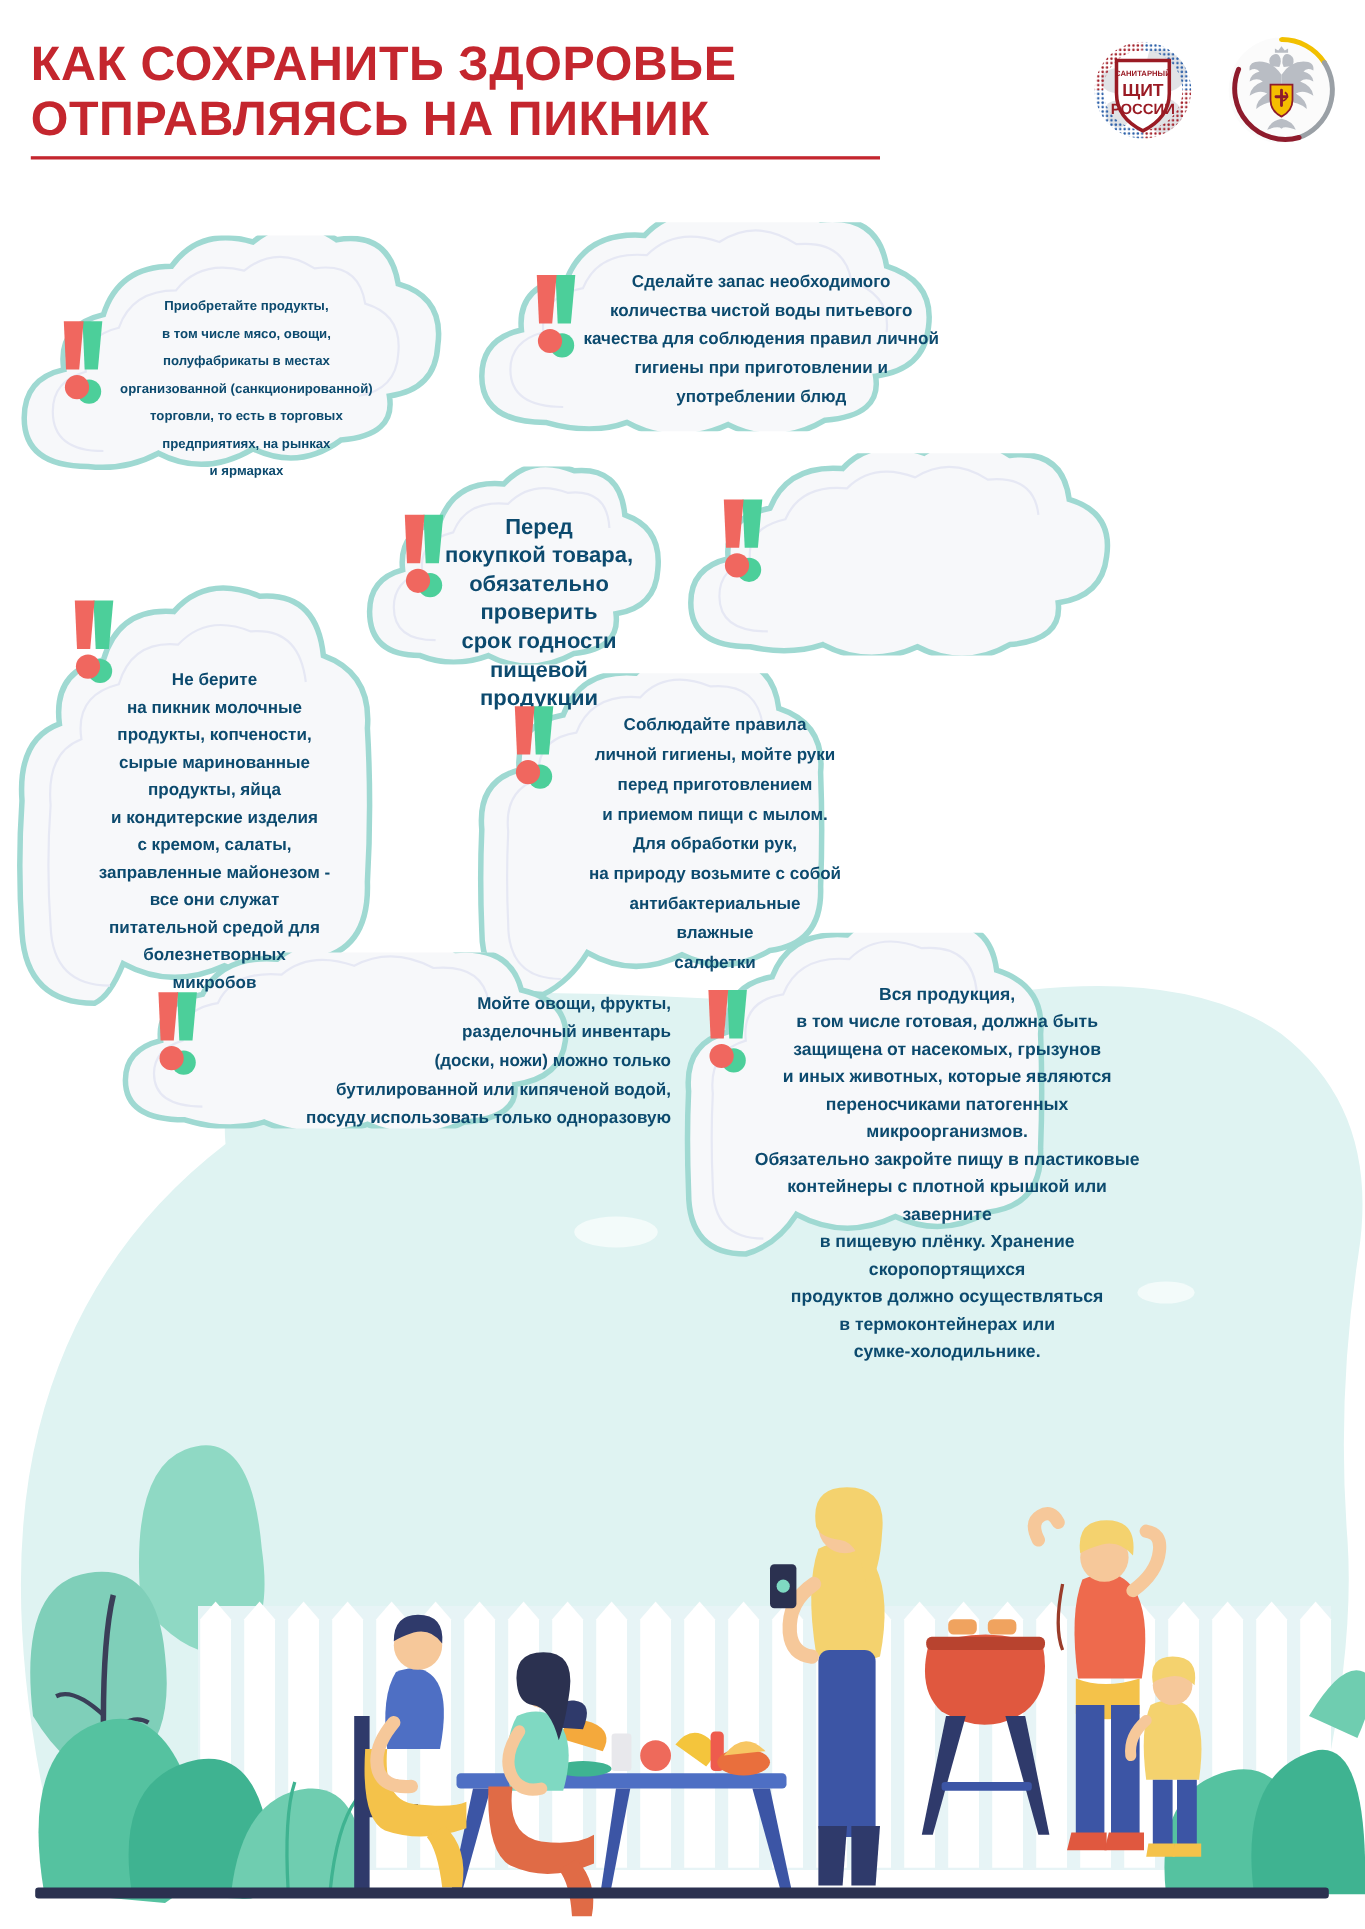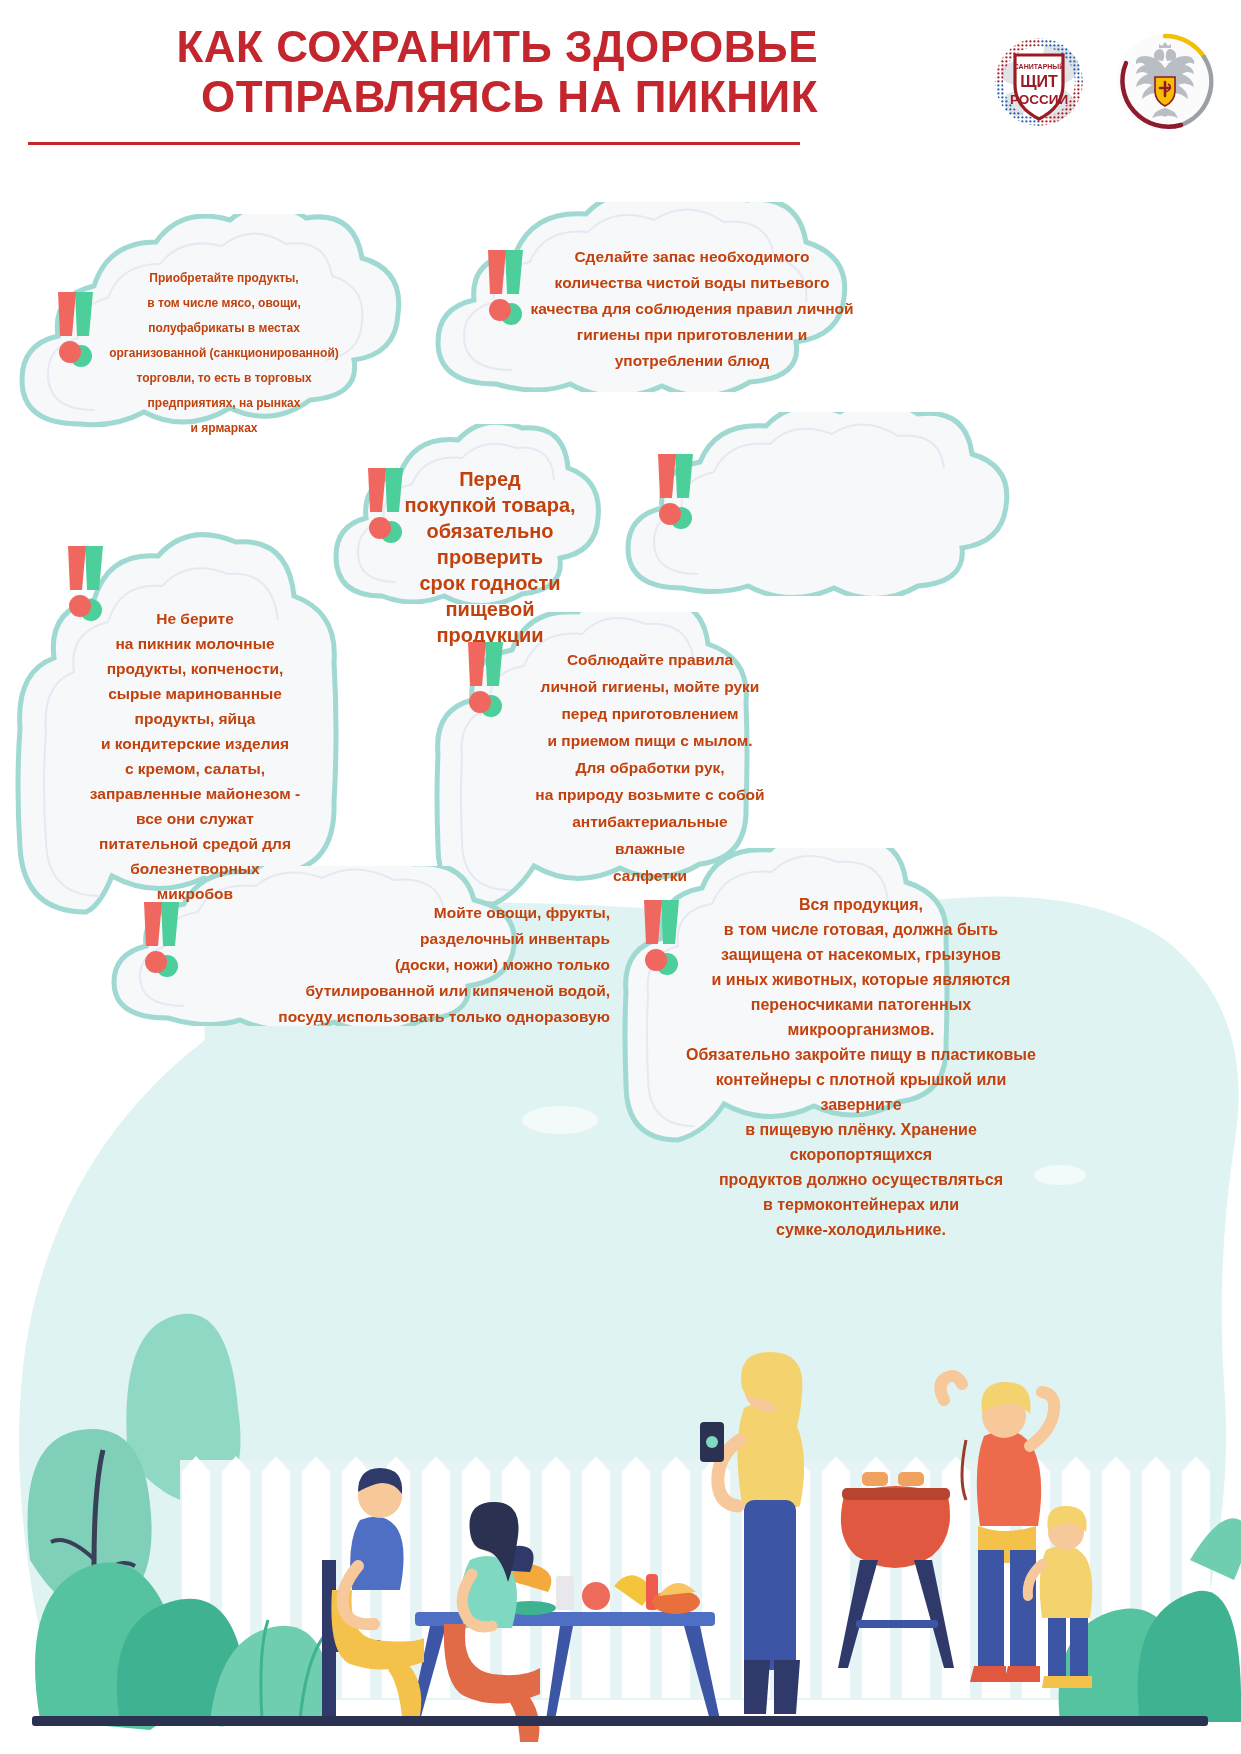--- a/index.html
+++ b/index.html
@@ -7,21 +7,21 @@
   body {
     font-family: "Liberation Sans", "DejaVu Sans", sans-serif;
     background:#ffffff;
     position:relative;
     overflow:hidden;
   }
   #page { position:relative; width:1241px; height:1754px; overflow:hidden; background:#fff; }
 
   
   .header { position:absolute; left:0; top:0; width:1241px; height:180px; }
-  .title-wrap { position:absolute; left:28px; top:22px; width:790px;text-align:right; }
+  .title-wrap { position:absolute; left:28px; top:34px; width:790px; }
   .title-line {
     font-weight:bold;
     font-size:44px;
     line-height:50px;
     letter-spacing:0.5px;
     color:#C4262E;
     text-transform:uppercase;
     white-space:nowrap;
   }
   .title-rule {
@@ -30,21 +30,21 @@
 
   .logos { position:absolute; right:22px; top:28px; display:flex; gap:18px; align-items:center;justify-content:center; }
   .logo { width:108px; height:108px; position:relative; }
 
   
   .scene { position:absolute; left:0; top:860px; width:1241px; height:894px; }
 
   
   .bubble {
     position:absolute;
-    color:#c2410c;
+    color:#0c4a6e;
     text-align:center;
   }
   .bubble .cloudart { position:absolute; left:0; top:0; width:100%; height:100%; }
   .bubble .txt {
     position:relative;
     z-index:4;
     white-space:pre-line;
     font-weight:600;
   }
   .bang { position:absolute; z-index:5; width:46px; height:78px; }

